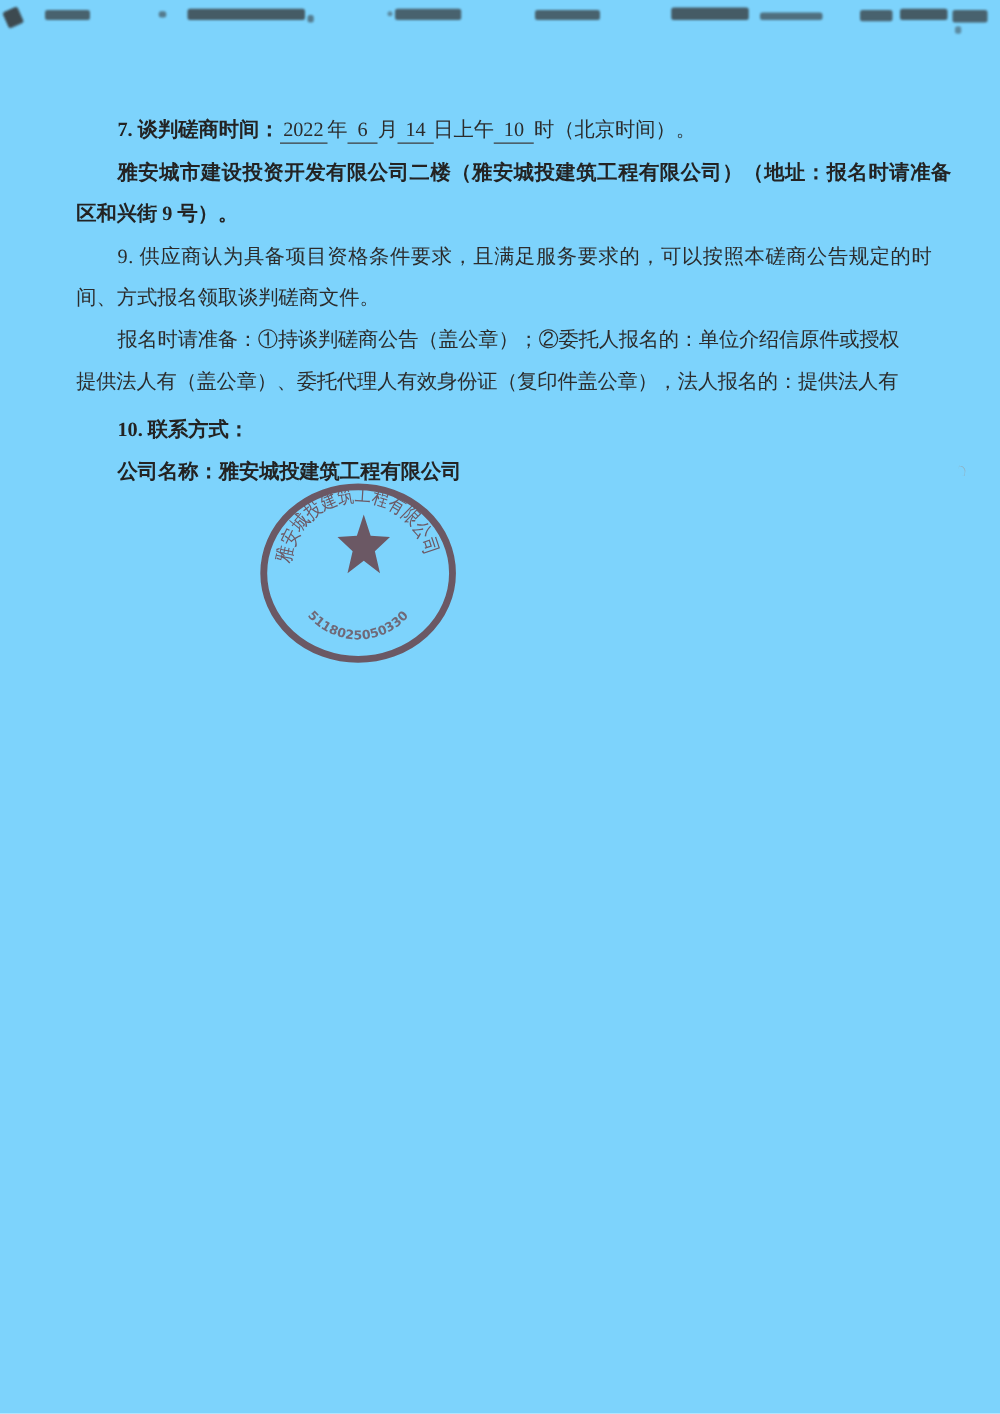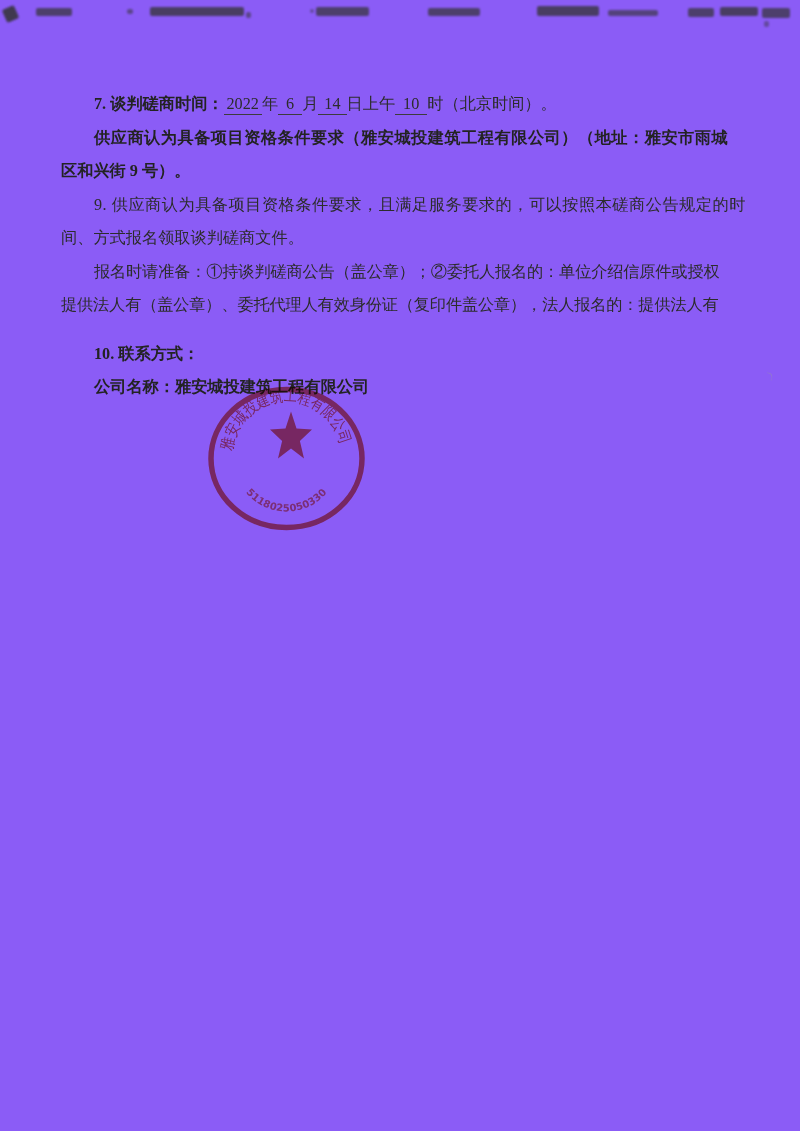--- a/index.html
+++ b/index.html
@@ -4,21 +4,21 @@
 <style>
   html,body{margin:0;padding:0;}
   body{
     width:800px;height:1131px;
     background:#ffffff;
     position:relative;
     font-family:"Liberation Serif","DejaVu Serif",serif;
     overflow:hidden;
   }
   .page{
-    position:absolute;inset:0;background:#8b5cf6;text-decoration:underline;
+    position:absolute;inset:0;background:#7dd3fc;text-decoration:underline;
   }
   
   .artifacts div{
     position:absolute;background:#333;filter:blur(0.8px);border-radius:2px;
   }
   .a1 {left:4px;  top:7px;  width:13px; height:14px;opacity:.85;transform:rotate(-24deg);border-radius:40% 60% 50% 50%;}
   .a2 {left:36px; top:8px;  width:36px; height:8px; opacity:.70;}
   .a3 {left:127px;top:9px;  width:6px;  height:5px; opacity:.55;}
   .a4 {left:150px;top:7px;  width:94px; height:9px; opacity:.75;}
   .a5 {left:246px;top:12px; width:5px;  height:6px; opacity:.55;}
@@ -50,21 +50,21 @@
   .blank{
     border-bottom:1.4px solid #3c3c3c;
     padding:0 8px 1px 8px;
   }
   .blank.year{padding:0 3px 1px 3px;}
   .blank.day{padding:0 6px 1px 6px;}
   .u{
     border-bottom:1.4px solid #3c3c3c;
     padding:0 7px 1px 2px;
   }
-  .gap-before{margin-top:15px;}
+  .gap-before{margin-top:5px;}
   
   .seal{
     position:absolute;left:193px;top:370px;width:192px;height:176px;
     mix-blend-mode:multiply;opacity:.86;filter:blur(0.2px);
     pointer-events:none;
   }
 </style>
 </head>
 <body>
 
@@ -88,21 +88,21 @@
   </div>
   <div class="mark-faint"></div>
 
   <div class="content">
 
     <div class="ln indent">
       <span class="b">7. 谈判磋商时间：</span><span class="blank year">2022</span><span>年</span><span class="blank">6</span><span>月</span><span class="blank day">14</span><span>日上午</span><span class="blank">10</span><span>时（北京时间）。</span>
     </div>
 
 
-    <div class="ln indent b ls05">供应商认为具备项目资格条件要求（雅安城投建筑工程有限公司）（地址：雅安市雨城</div>
+    <div class="ln indent b ls05">雅安城市建设投资开发有限公司二楼（雅安城投建筑工程有限公司）（地址：报名时请准备</div>
     <div class="ln b">区和兴街 9 号）。</div>
 
     <div class="ln indent ls05">9. 供应商认为具备项目资格条件要求，且满足服务要求的，可以按照本磋商公告规定的时</div>
     <div class="ln">间、方式报名领取谈判磋商文件。</div>
 
     <div class="ln indent lsm02">报名时请准备：①持谈判磋商公告（盖公章）；②委托人报名的：单位介绍信原件或授权</div>
     <div class="ln lsm02">提供法人有（盖公章）、委托代理人有效身份证（复印件盖公章），法人报名的：提供法人有</div>
 
     <div class="ln indent b gap-before">10. 联系方式：</div>
 

